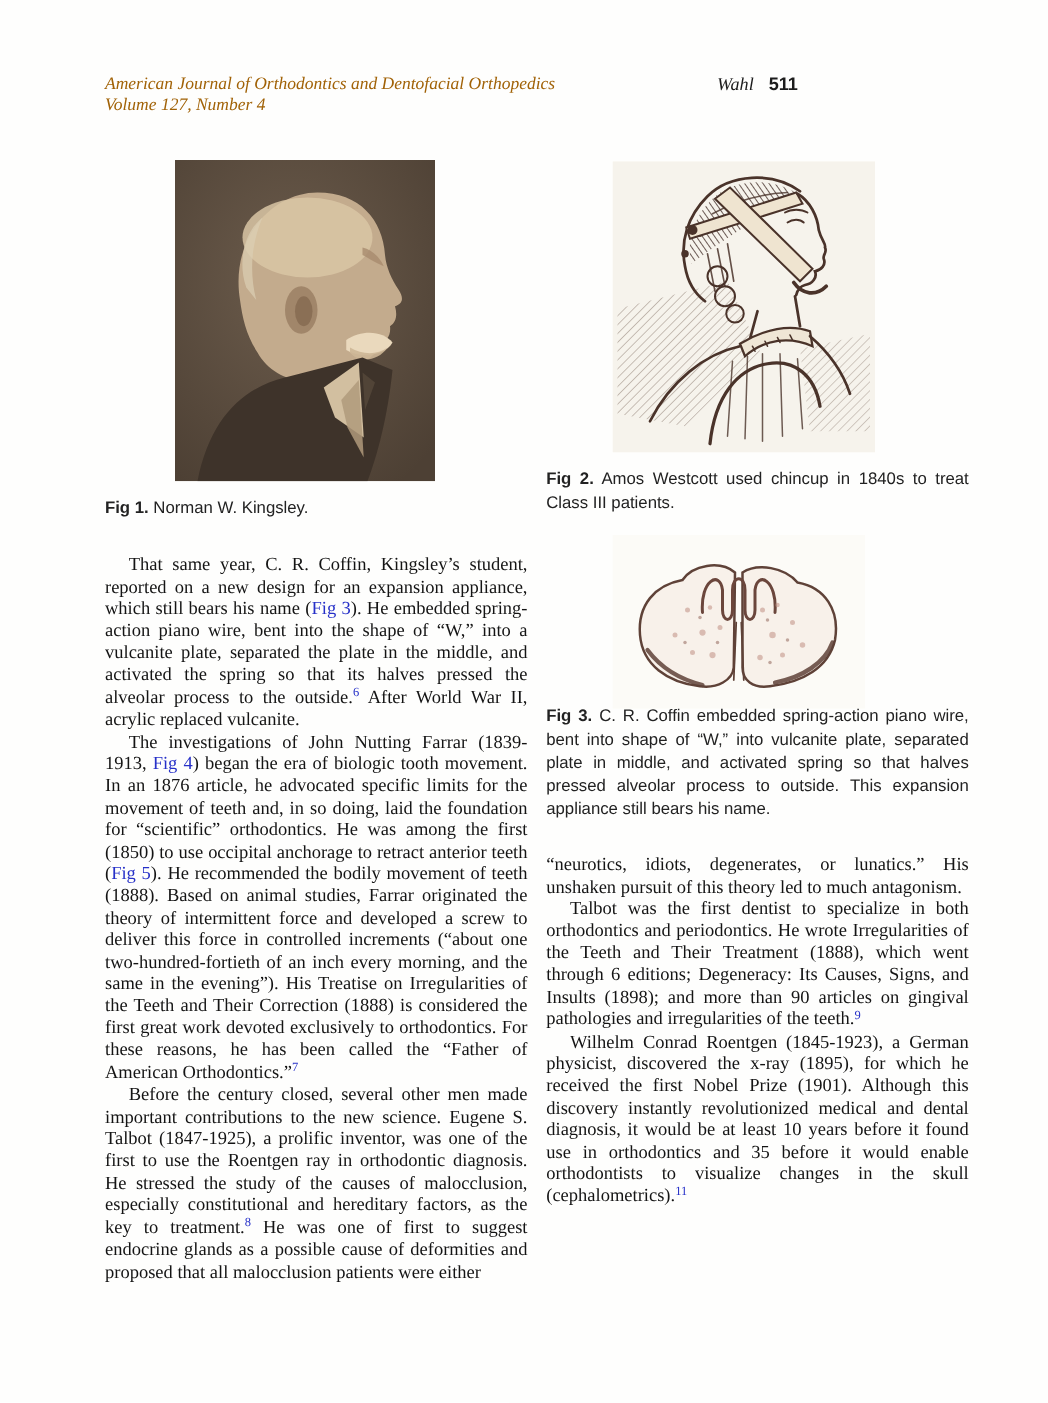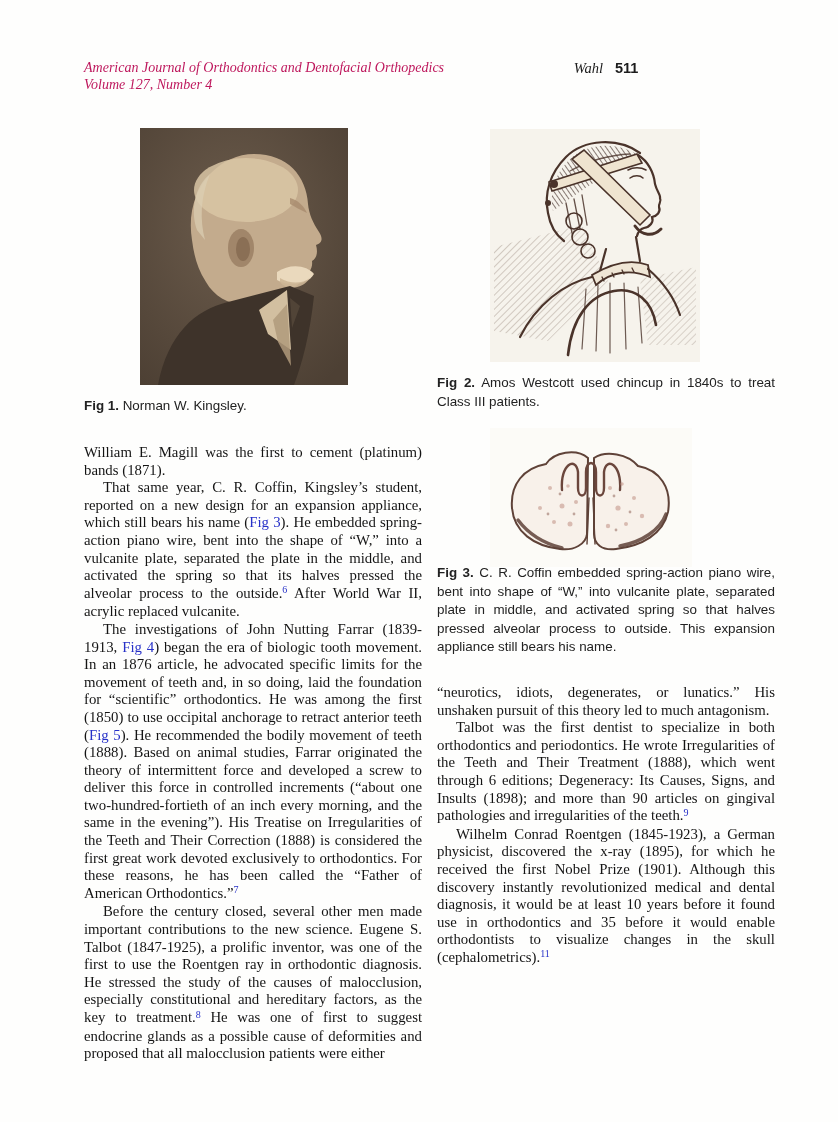--- a/index.html
+++ b/index.html
@@ -1,20 +1,20 @@
 <!DOCTYPE html>
 <html style="--link: #2630c8;"><head>
 <meta charset="utf-8">
 <style>
   html,body{margin:0;padding:0;background:#ffffff;}
   #page{position:relative;width:838px;height:1122px;background:#fefefd;overflow:hidden;}
 
   
   .hdr-left{position:absolute;left:84px;top:60px;width:420px;
-    font-family:"Liberation Serif",serif;font-style:italic;font-size:14px;line-height:16.5px;color:#be185d;}
+    font-family:"Liberation Serif",serif;font-style:italic;font-size:14px;line-height:16.5px;color:#a16207;}
   .hdr-right{position:absolute;left:437px;top:60px;width:338px;text-align:center;font-size:14.5px;color:#1c1c1c;}
   .hdr-right .author{font-family:"Liberation Serif",serif;font-style:italic;}
   .hdr-right .pageno{font-family:"Liberation Sans",sans-serif;font-weight:bold;margin-left:12px;}
 
   
   .fig{position:absolute;}
   .fig svg{display:block;width:100%;height:100%;}
   .fig1{left:140px;top:128px;width:208px;height:257px;}
   .fig2{left:490px;top:129px;width:210px;height:233px;}
   .fig3{left:490px;top:428px;width:202px;height:139px;}
@@ -177,21 +177,20 @@
             <circle cx="126" cy="102" r="1.4"></circle>
         </g>
       </g>
     </svg>
   </div>
   <div class="caption cap3">
     <b>Fig 3.</b><span> C. R. Coffin embedded spring-action piano wire, bent into shape of “W,” into vulcanite plate, separated plate in middle, and activated spring so that halves pressed alveolar process to outside. This expansion appliance still bears his name.</span>
   </div>
 
   <div class="col col-left">
-      <p class=""><span>William E. Magill was the first to cement (platinum) bands (1871).</span></p>
       <p class="indent"><span>That same year, C. R. Coffin, Kingsley’s student, reported on a new design for an expansion appliance, which still bears his name (</span><span class="lnk">Fig 3</span><span>). He embedded spring-action piano wire, bent into the shape of “W,” into a vulcanite plate, separated the plate in the middle, and activated the spring so that its halves pressed the alveolar process to the outside.</span><span class="suplink">6</span><span> After World War II, acrylic replaced vulcanite.</span></p>
       <p class="indent"><span>The investigations of John Nutting Farrar (1839-1913, </span><span class="lnk">Fig 4</span><span>) began the era of biologic tooth movement. In an 1876 article, he advocated specific limits for the movement of teeth and, in so doing, laid the foundation for “scientific” orthodontics. He was among the first (1850) to use occipital anchorage to retract anterior teeth (</span><span class="lnk">Fig 5</span><span>). He recommended the bodily movement of teeth (1888). Based on animal studies, Farrar originated the theory of intermittent force and developed a screw to deliver this force in controlled increments (“about one two-hundred-fortieth of an inch every morning, and the same in the evening”). His </span><span class="it">Treatise on Irregularities of the Teeth and Their Correction</span><span> (1888) is considered the first great work devoted exclusively to orthodontics. For these reasons, he has been called the “Father of American Orthodontics.”</span><span class="suplink">7</span></p>
       <p class="indent"><span>Before the century closed, several other men made important contributions to the new science. Eugene S. Talbot (1847-1925), a prolific inventor, was one of the first to use the Roentgen ray in orthodontic diagnosis. He stressed the study of the causes of malocclusion, especially constitutional and hereditary factors, as the key to treatment.</span><span class="suplink">8</span><span> He was one of first to suggest endocrine glands as a possible cause of deformities and proposed that all malocclusion patients were either</span></p>
     </div>
   <div class="col col-right">
       <p class=""><span>“neurotics, idiots, degenerates, or lunatics.” His unshaken pursuit of this theory led to much antagonism.</span></p>
       <p class="indent"><span>Talbot was the first dentist to specialize in both orthodontics and periodontics. He wrote </span><span class="it">Irregularities of the Teeth and Their Treatment</span><span> (1888), which went through 6 editions; </span><span class="it">Degeneracy: Its Causes, Signs, and Insults</span><span> (1898); and more than 90 articles on gingival pathologies and irregularities of the teeth.</span><span class="suplink">9</span></p>
       <p class="indent"><span>Wilhelm Conrad Roentgen (1845-1923), a German physicist, discovered the x-ray (1895), for which he received the first Nobel Prize (1901). Although this discovery instantly revolutionized medical and dental diagnosis, it would be at least 10 years before it found use in orthodontics and 35 before it would enable orthodontists to visualize changes in the skull (cephalometrics).</span><span class="suplink">11</span></p>
     </div>
 

